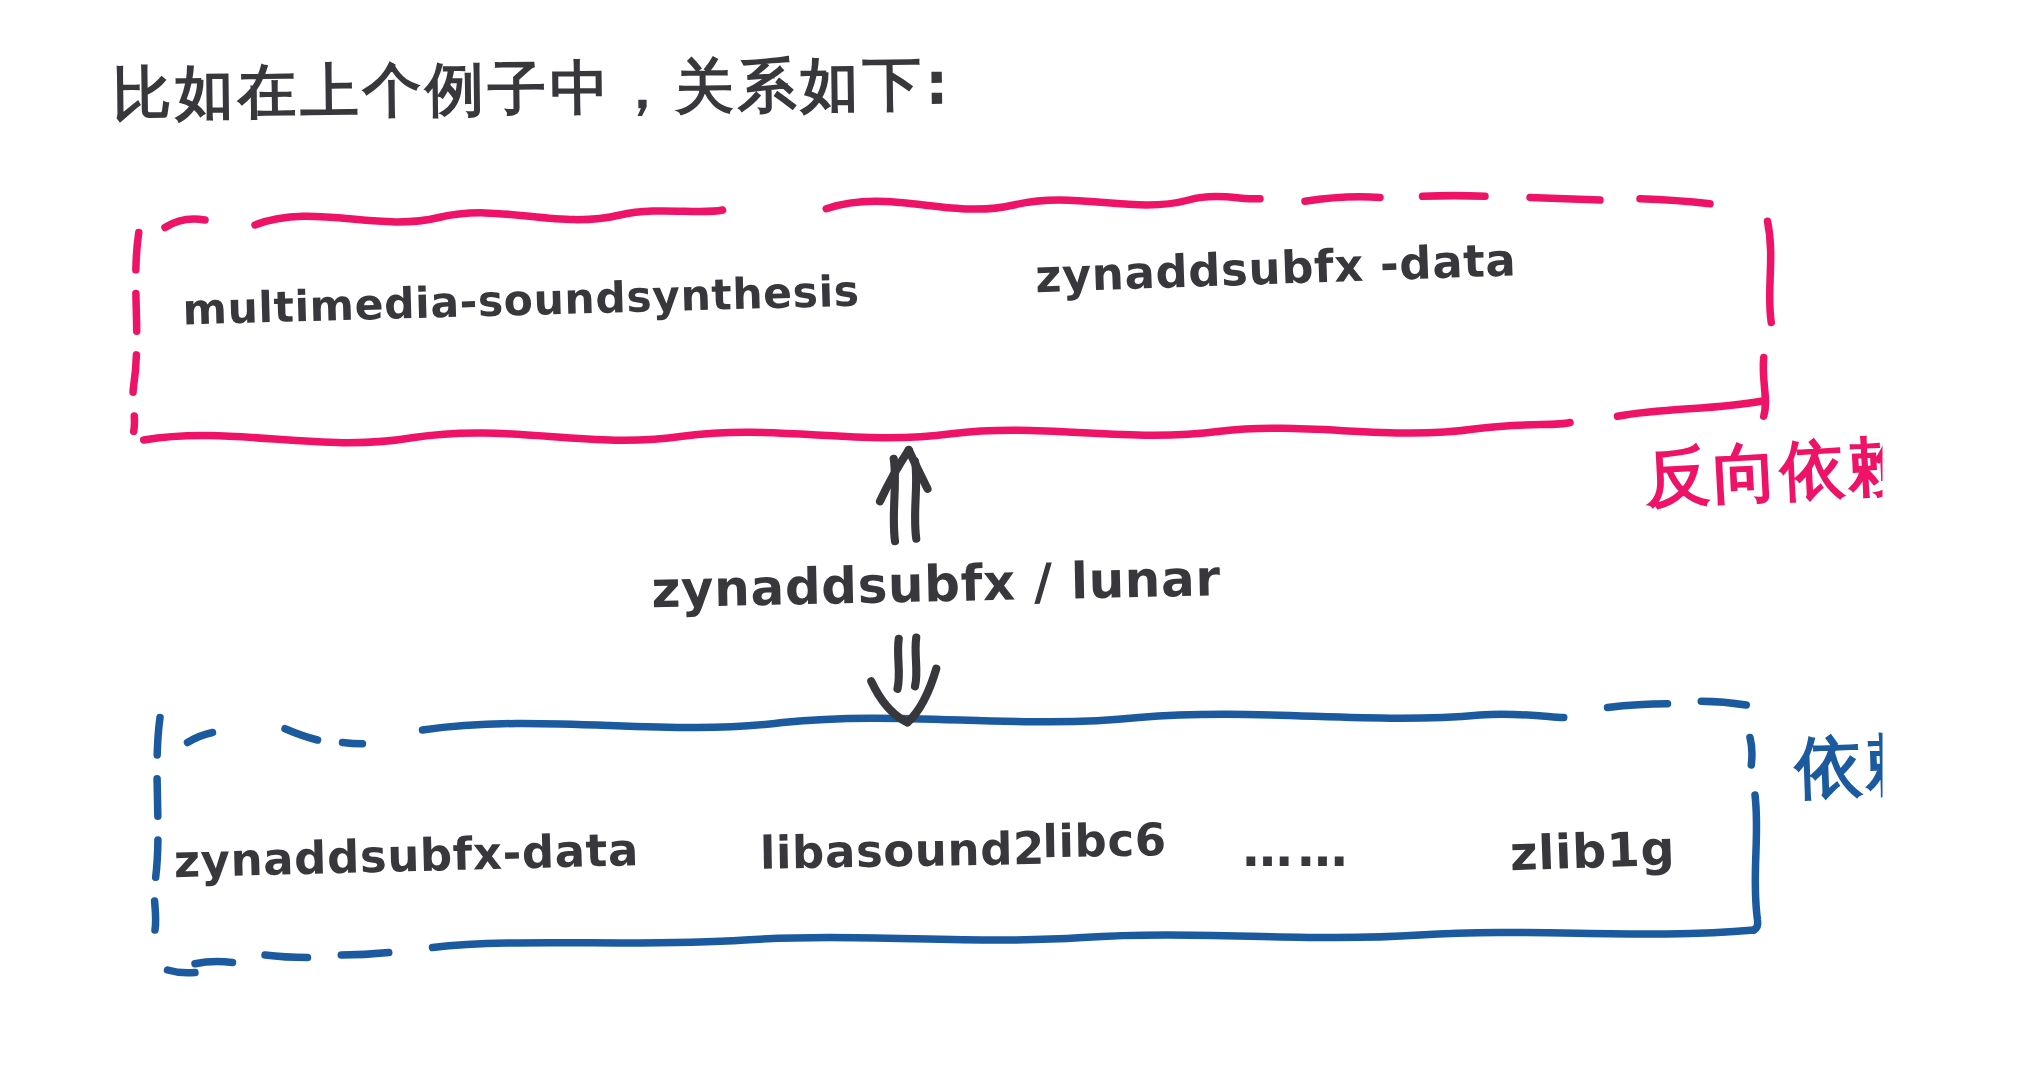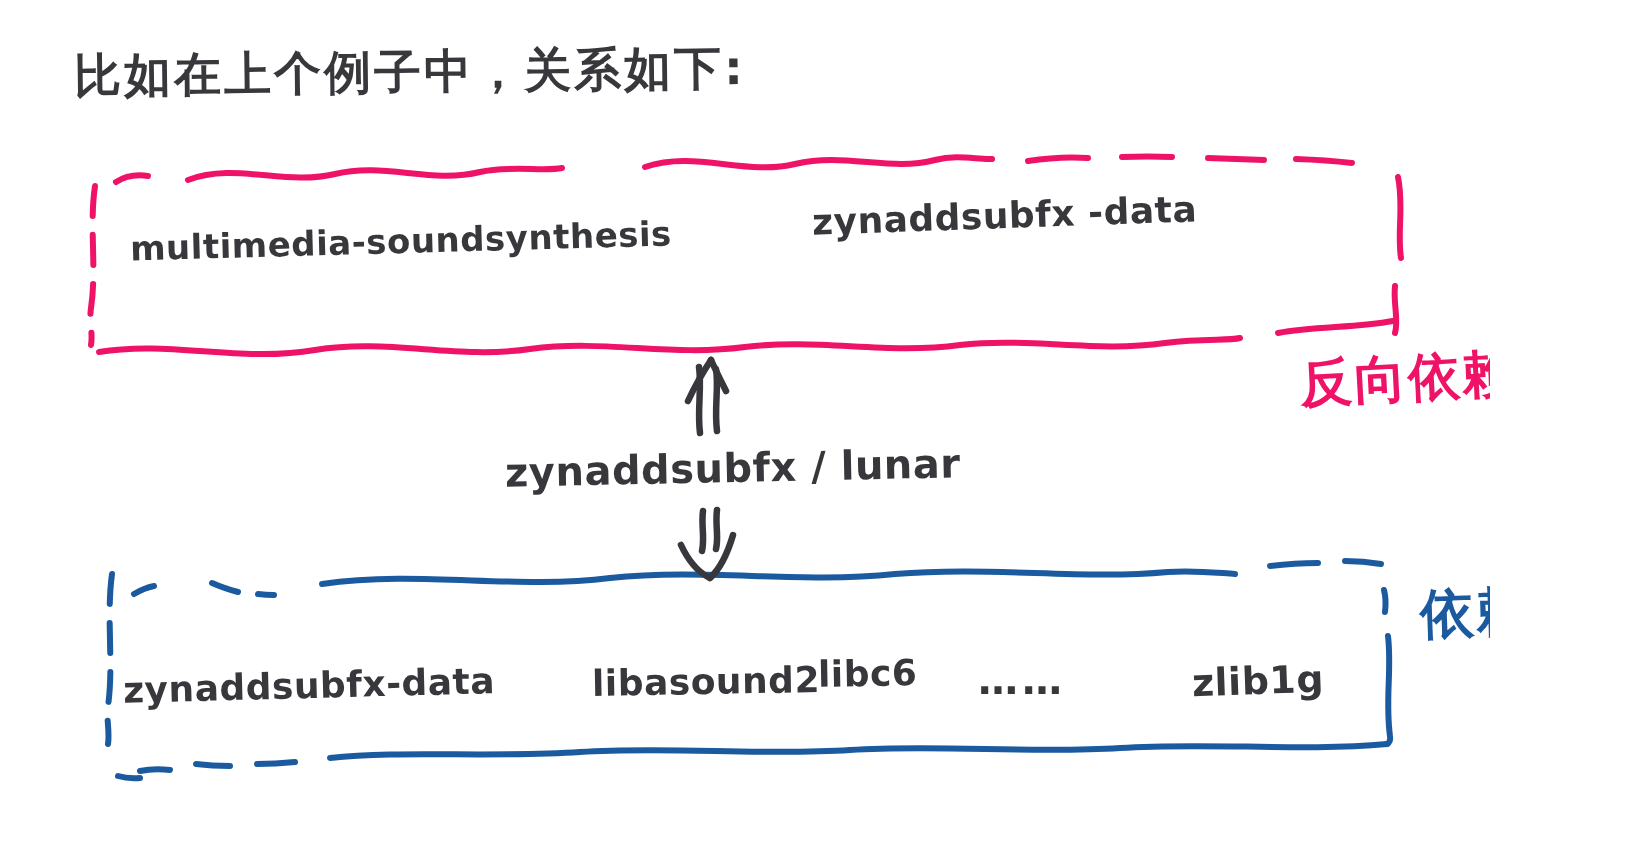--- a/index.html
+++ b/index.html
@@ -3,20 +3,21 @@
 <meta charset="utf-8">
 <style>
   :root{
     --ink:#38373c; --pink:#ef1368; --blue:#1b5a9e; --background:#ffffff;
   }
   html,body{margin:0;padding:0;background:var(--background);}
   #canvas{
     position:relative; width:1490px; height:867px; overflow:hidden;
     background:var(--background);
     font-family:"DejaVu Sans","Liberation Sans",sans-serif;
+    margin-left:16px;
   }
   #sketch{position:absolute;left:0;top:0;width:1630px;height:867px;}
   #sketch path{fill:none;stroke-width:6;stroke-linecap:round;stroke-linejoin:round;}
   #sketch .pink{stroke:var(--pink);}
   #sketch .blue{stroke:var(--blue);}
   #sketch .ink{stroke:var(--ink);stroke-width:6.5;}
   #sketch .dashed{stroke-dasharray:30 19;}
   .txt{
     position:absolute; color:var(--ink); font-weight:700; white-space:nowrap;
     letter-spacing:0.5px; line-height:1;

